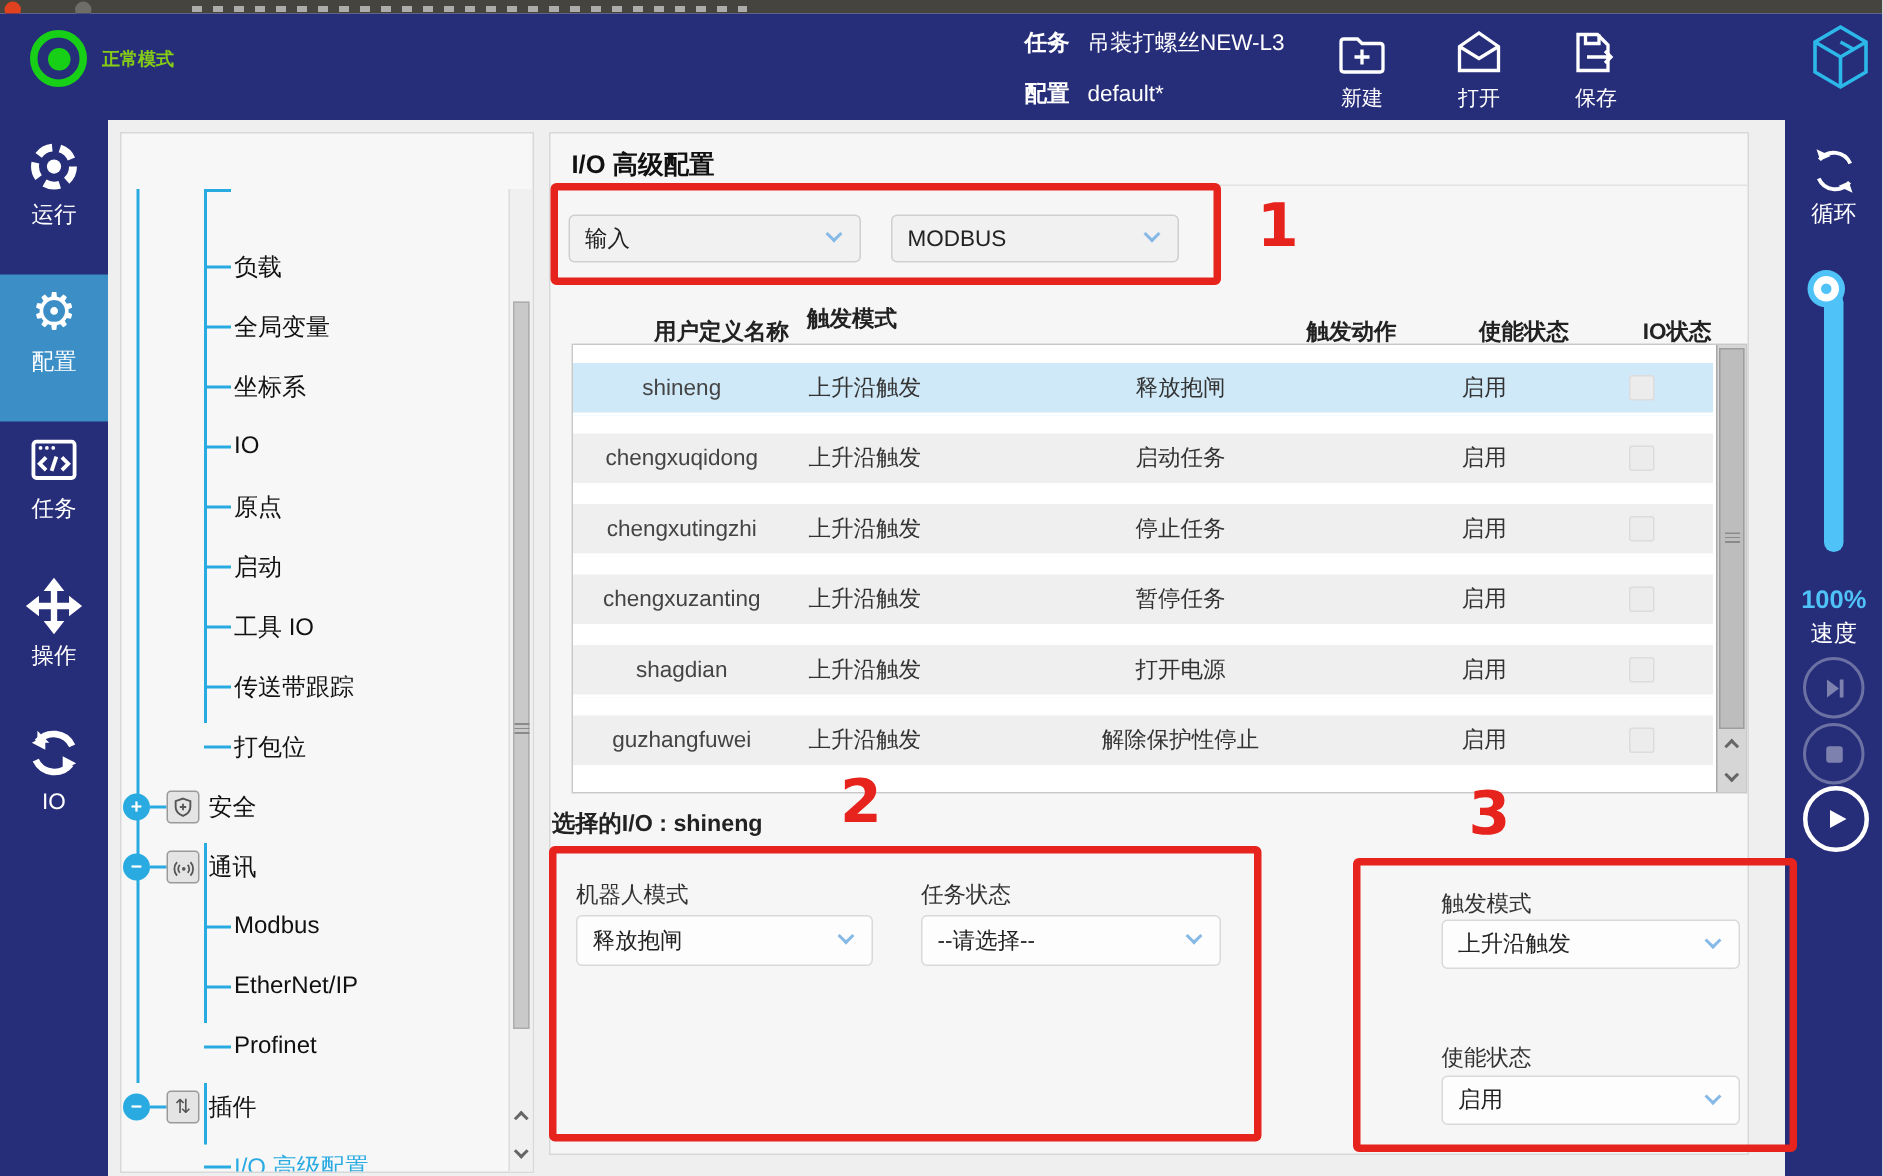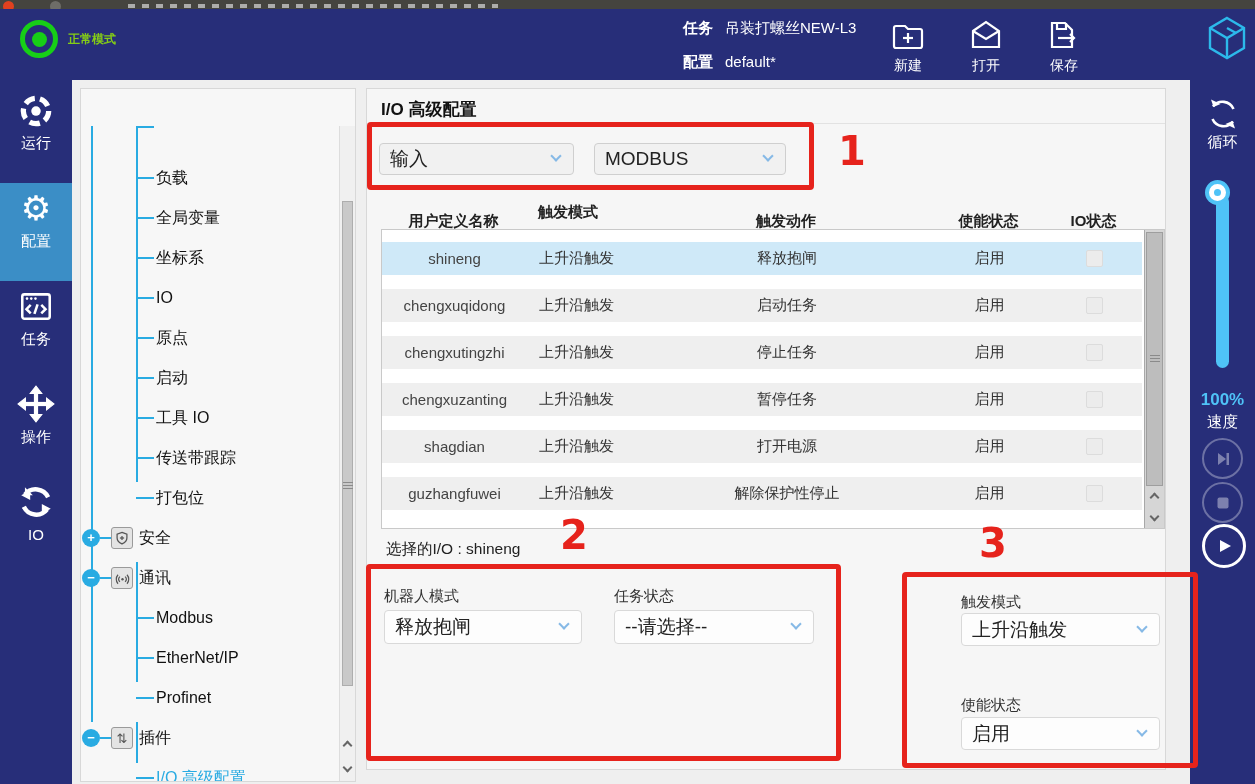--- a/index.html
+++ b/index.html
@@ -76,29 +76,29 @@
   .sbtn { position:absolute; left:0; right:0; height:20px; display:flex; align-items:center;
     justify-content:center; cursor:pointer; }
 
   
   .main-panel { left:366px; top:88px; width:800px; height:682px; background:#f6f6f6;
     border:1px solid #d8d8d8; }
   .main-title { left:14px; top:9px; font-size:17px; font-weight:700; color:#111; }
   .main-title-rule { left:0; top:34px; width:798px; height:0; border-top:1px solid #e2e2e2; }
 
   .dd { position:absolute; background:#fdfdfd; border:1px solid #d9d9d9; border-radius:4px;
-    font-size:19px; color:#222; display:flex; align-items:center; padding-left:10px;
+    font-size:15px; color:#222; display:flex; align-items:center; padding-left:10px;
     cursor:pointer; }
   .dd.gray { background:#f1f1f1; border-color:#cfcfcf; }
   .dd .chev { position:absolute; right:13px; top:50%; width:8px; height:8px; margin-top:-7px;
     border-left:2px solid #86b9e6; border-bottom:2px solid #86b9e6; transform:rotate(-45deg); }
 
   .tgrid { display:grid; grid-template-columns:145px 115px 290px 115px 95px; align-items:center; }
   .thead { left:14px; top:104px; width:760px; height:26px; font-size:15px; font-weight:700; color:#222; }
-  .thead .c1,.thead .c3,.thead .c4,.thead .c5 { text-align:center;margin-top:19px; }
+  .thead .c1,.thead .c3,.thead .c4,.thead .c5 { text-align:right;margin-top:19px; }
   .thead .c2 { padding-left:12px; }
   .table-box { left:14px; top:140px; width:784px; height:300px; background:#fff;
     border:1px solid #c9c9c9; }
   .rows { position:absolute; left:0; top:0; width:762px; }
   .t-row { width:760px; height:35px; background:#efefef; border-bottom:2px solid #fff;
     font-size:15px; color:#333; cursor:pointer;margin-top:12px; }
   .t-row.selected { background:#cfe9f8; }
   .t-row .c1 { text-align:center; color:#444; }
   .t-row .c2 { padding-left:12px; }
   .t-row .c3 { text-align:center; }
@@ -106,21 +106,21 @@
   .t-row .c5 { display:flex; justify-content:center; }
   .checkbox { width:17px; height:17px; background:#ececec; border:1px solid #dcdcdc;
     border-radius:2px; }
   .table-scroll { position:absolute; top:0; right:0; bottom:0; width:20px; background:#d6d6d6;
     border-left:1px solid #a8a8a8; }
   .tbl-thumb { position:absolute; left:1px; right:1px; top:2px; bottom:42px; background:#bdbdbd;
     border:1px solid #9e9e9e; }
   .tbl-btn { position:absolute; left:0; right:0; height:19px; display:flex; align-items:center;
     justify-content:center; cursor:pointer; }
 
-  .sel-io { left:19px; top:450px; font-size:15.5px; font-weight:400; color:#222; }
+  .sel-io { left:1px; top:450px; font-size:15.5px; font-weight:700; color:#222; }
   .fld-lbl { position:absolute; font-size:15px; color:#333; }
 
   
   .rightbar { left:1190px; top:80px; width:65px; height:704px; background:#272e79; }
   .rb-center { left:0; width:65px; text-align:center; color:#fff; }
   .cycle-lbl { font-size:15px; color:#fff; }
   .slider-track { left:26px; top:115px; width:13px; height:173px; background:#4fc3f7;
     border-radius:7px; cursor:pointer; }
   .slider-knob { left:19px; top:104px; width:17px; height:17px; border-radius:50%;
     background:#4fc3f7; border:5px solid #fff; box-shadow:0 0 0 4px #4fc3f7; cursor:grab; }

